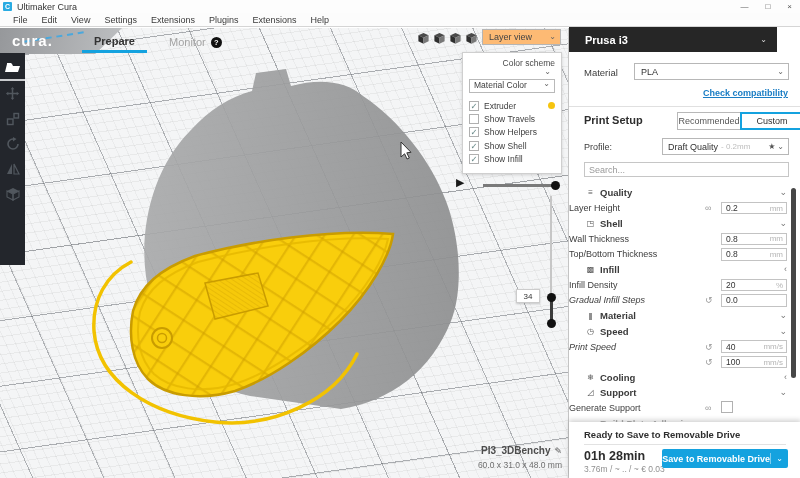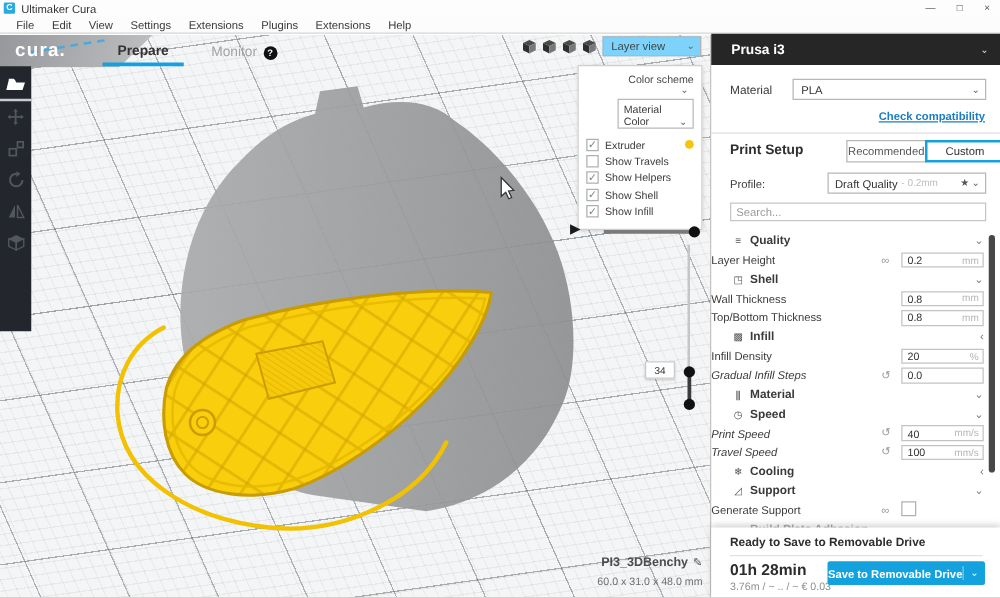--- a/index.html
+++ b/index.html
@@ -45,31 +45,31 @@
   
   .left-toolbar { position:absolute; left:0; top:25px; width:25px; height:212px; background:#23262c; }
   .lt-item { width:25px; height:26px; display:flex; align-items:center; justify-content:center; }
   .lt-sep { width:25px; height:2px; background:#e8eaec; opacity:.85; }
   .lt-item + .lt-item { margin-top:0; }
   .lt-tools .lt-item { height:25px; }
 
   
   .view-cubes { position:absolute; left:417px; top:3px; display:flex; gap:3px; }
   .view-cube { width:13px; height:13px; }
-  .layer-select { position:absolute; left:482px; top:1px; width:79px; height:16px; background:#7dd3fc;
+  .layer-select { position:absolute; left:482px; top:1px; width:79px; height:16px; background:#fdba74;
                   border:1px solid #b5b5b5; display:flex; align-items:center; }
   .layer-select .lbl { font-size:9px; color:#444; padding-left:6px; flex:1; }
   .chev { color:#666; font-size:8px; padding-right:4px; line-height:1; }
 
   
   .lv-panel { position:absolute; left:462px; top:24px; width:100px; background:#fff;
               border:1px solid #cfcfcf; box-shadow:0 1px 3px rgba(0,0,0,.15); padding:5px 6px 7px; }
   .cs-row { display:flex; align-items:flex-end;flex-direction:column; }
   .cs-row .lbl { font-size:8.5px; color:#4a4a4a; flex:1; }
-  .lv-select { height:24px; border:1px solid #b9b9b9; margin-top:3px; display:flex; align-items:flex-end;margin-left:25px; }
+  .lv-select { height:14px; border:1px solid #b9b9b9; margin-top:3px; display:flex; align-items:flex-start; }
   .lv-select .lbl { font-size:8.5px; color:#3d3d3d; padding-left:4px; flex:1; }
   .lv-checks { margin-top:6px; }
   .lv-check { height:13.4px; display:flex; align-items:center; gap:5px; }
   .cbox { width:10px; height:10px; border:1px solid #b0b0b0; background:#fff; display:flex;
           align-items:center; justify-content:center; font-size:8.5px; color:#6a8a8a; flex:0 0 auto; }
   .lv-check .lbl { font-size:8.5px; color:#3d3d3d; white-space:nowrap; }
   .swatch { width:7px; height:7px; border-radius:50%; margin-left:auto; }
 
   
   .play-btn { position:absolute; left:456px; top:148px; font-size:11px; color:#1a1a1a; }
@@ -84,21 +84,21 @@
                  display:flex; align-items:center; justify-content:center; }
 
   .nameplate { position:absolute; right:6px; bottom:8px; text-align:right; }
   .nameplate .name { font-size:10px; font-weight:bold; color:#4c4c4c;margin-top:31px; }
   .nameplate .pencil { font-size:9px; color:#555; margin-left:4px; }
   .nameplate .dims { font-size:8.5px; color:#6e6e6e; margin-top:2px; }
 
   
   .rpanel { position:absolute; left:568px; top:28px; width:232px; height:450px; background:#fff;
             border-left:1px solid #c4c4c4; }
-  .rp-header { position:absolute; left:0; top:-1px; width:232px; height:25px; background:#262626; color:#fff;
+  .rp-header { position:absolute; left:0; top:-1px; width:208px; height:25px; background:#262626; color:#fff;
                display:flex; align-items:center; }
   .rp-header .lbl { font-size:11px; font-weight:bold; padding-left:16px; flex:1; }
   .rp-header .chev { color:#ddd; padding-right:10px; }
   .mat-row { position:absolute; left:0; top:35px; width:232px; }
   .mat-row .lbl { position:absolute; left:15px; top:4px; font-size:9.5px; color:#3c3c3c; }
   .mat-select { position:absolute; left:65px; top:0; width:155px; height:17px; background:#fff;
                 border:1px solid #b7b7b7; display:flex; align-items:center; }
   .mat-select .val { font-size:9px; color:#333; padding-left:6px; flex:1; }
   .compat-link { position:absolute; right:12px; top:60px; font-size:9px; color:#1a7dc4;
                  text-decoration:underline; font-weight:bold; }
@@ -467,21 +467,20 @@
         </div>
         <div class="srow set">
           <span class="slbl it">Print Speed</span>
           <span class="affect">↺</span>
           <div class="valbox">
             <span class="v">40</span>
             <span class="u">mm/s</span>
           </div>
         </div>
         <div class="srow set">
-          <span class="slbl it">Travel Speed</span>
           <span class="affect">↺</span>
           <div class="valbox">
             <span class="v">100</span>
             <span class="u">mm/s</span>
           </div>
         </div>
         <div class="srow cat">
           <span class="cicon">❄</span>
           <span class="clbl">Cooling</span>
           <span class="chev">‹</span>

